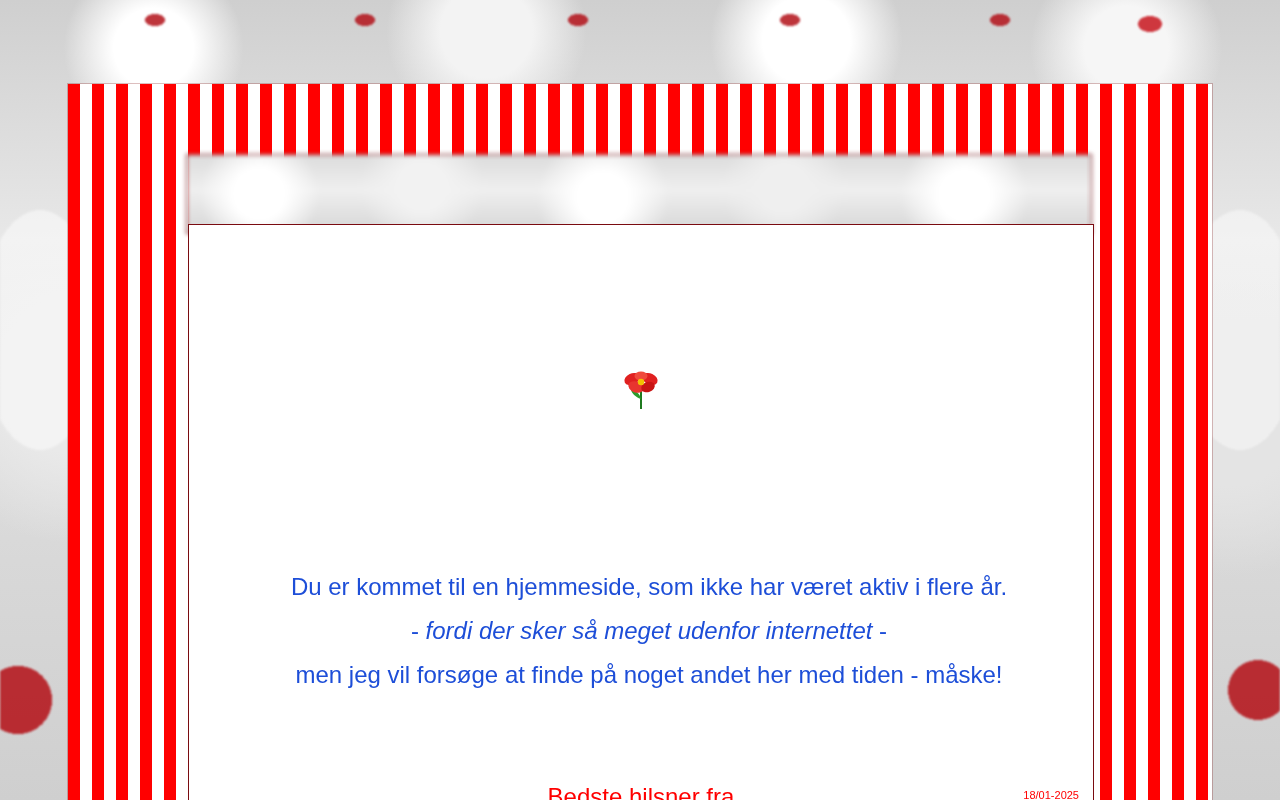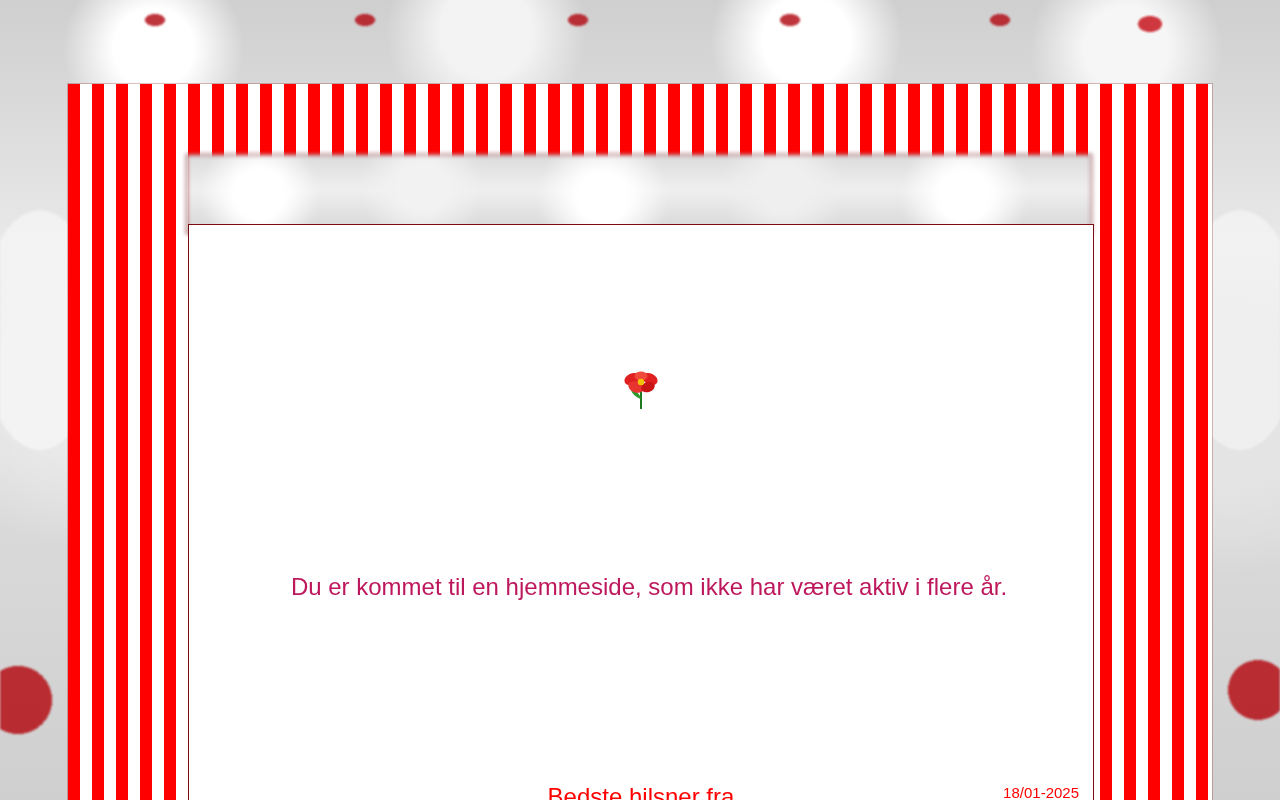--- a/index.html
+++ b/index.html
@@ -111,42 +111,42 @@
     font-size: 44px;
     font-weight: 400;
     letter-spacing: .2px;
   }
 
   .body-lines {
     position: absolute;
     left: 16px; right: 0;
     top: 340px;
     text-align: center;
-    color: #be185d;
+    color: #1d4ed8;
     font-size: 24px;
     line-height: 44px;
   }
   .body-lines .italic { font-style: italic; }
 
   .signature {
     position: absolute;
     left: 0; right: 0;
     top: 550px;
     text-align: center;
     color: #ff0000;
     font-size: 24px;
     line-height: 44px;
   }
 
   .date-stamp {
     position: absolute;
     right: 14px;
     bottom: 0px;
     color: #ff0000;
-    font-size: 15px;
+    font-size: 11px;
   }
 </style>
 </head>
 <body>
 
 <div id="page-bg"></div>
 
 <div id="striped-frame">
 
   <div id="photo-band"></div>
@@ -162,20 +162,22 @@
         <ellipse cx="17" cy="24" rx="8" ry="5.5" fill="#e8342f" transform="rotate(20 17 24)"></ellipse>
         <ellipse cx="29" cy="24" rx="7" ry="5" fill="#c81414" transform="rotate(-20 29 24)"></ellipse>
         <ellipse cx="22" cy="13" rx="6.5" ry="4.5" fill="#f04a3c"></ellipse>
         <circle cx="22" cy="19" r="3.2" fill="#f2c200"></circle>
       </svg>
     </div>
 
 
     <div class="body-lines">
       <div>Du er kommet til en hjemmeside, som ikke har været aktiv i flere år.</div>
+      <div><span>- </span><span class="italic">fordi der sker så meget udenfor internettet</span><span> -</span></div>
+      <div>men jeg vil forsøge at finde på noget andet her med tiden - måske!</div>
     </div>
 
     <div class="signature">
       <div>Bedste hilsner fra</div>
 
     </div>
 
     <div class="date-stamp">18/01-2025</div>
 
   </div>

